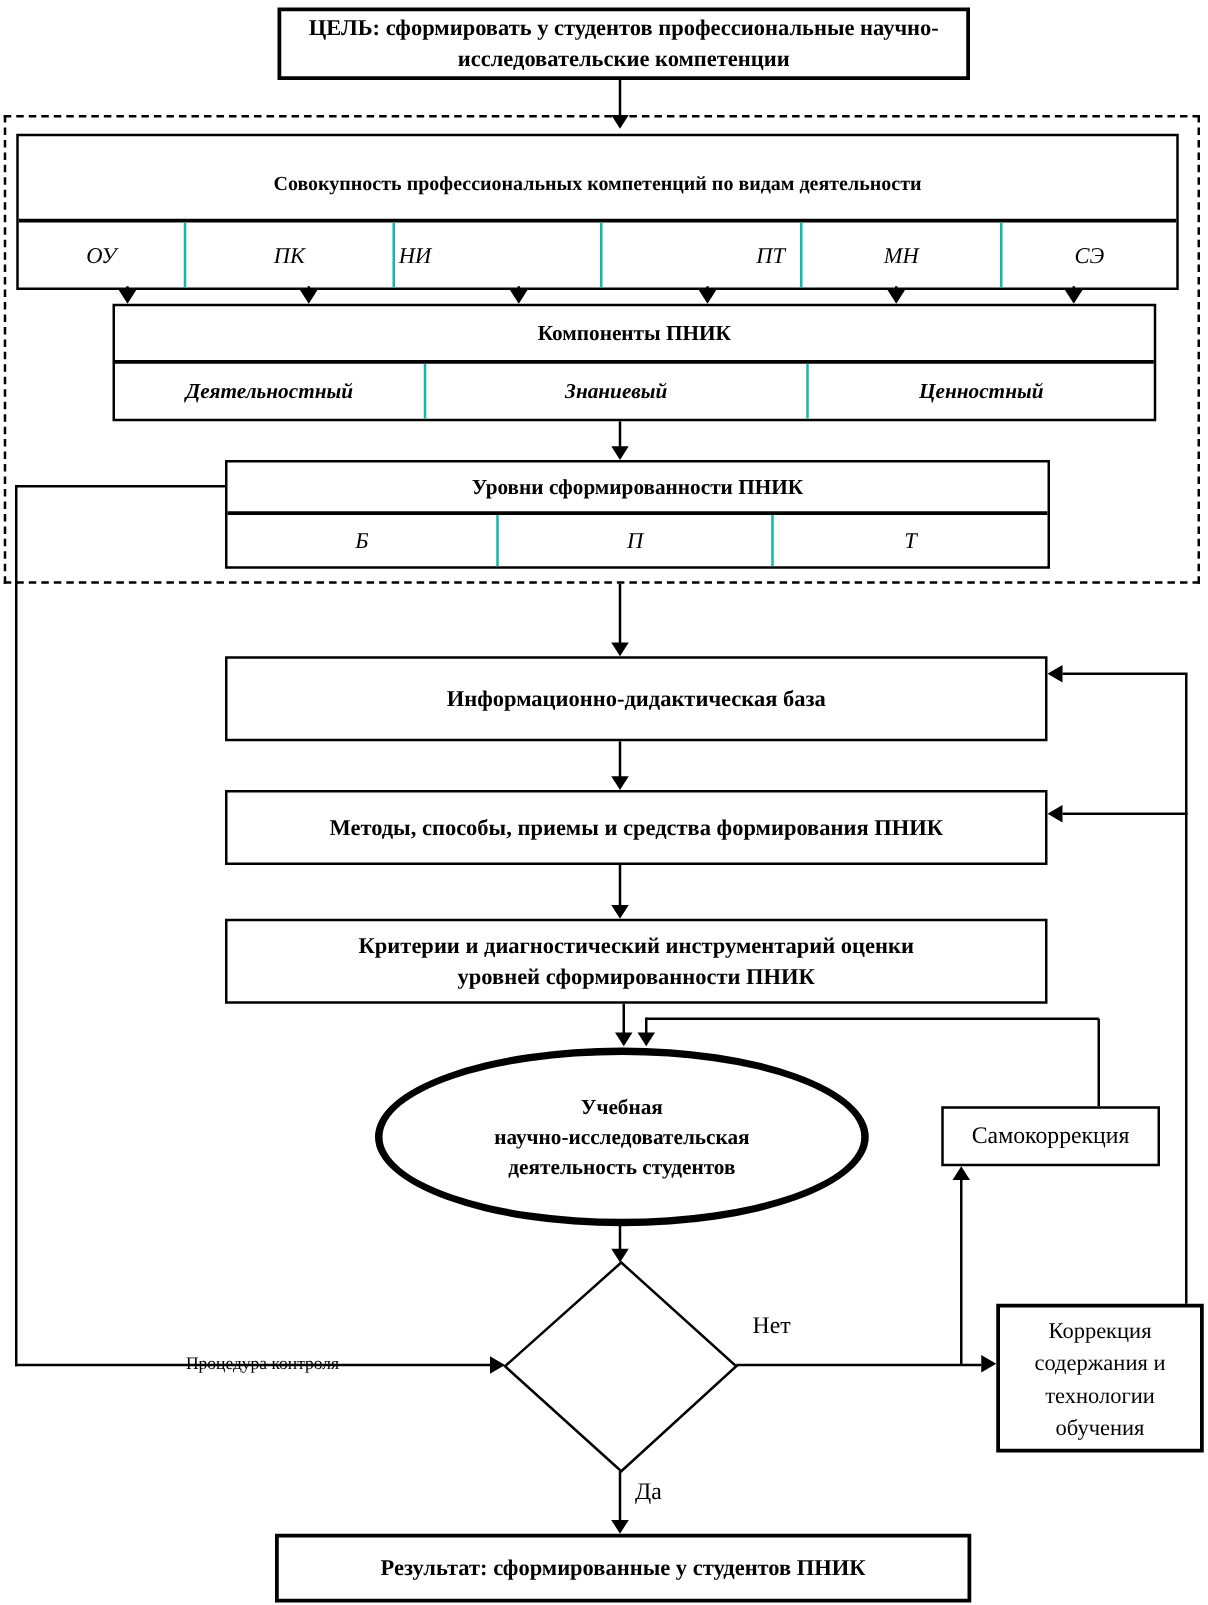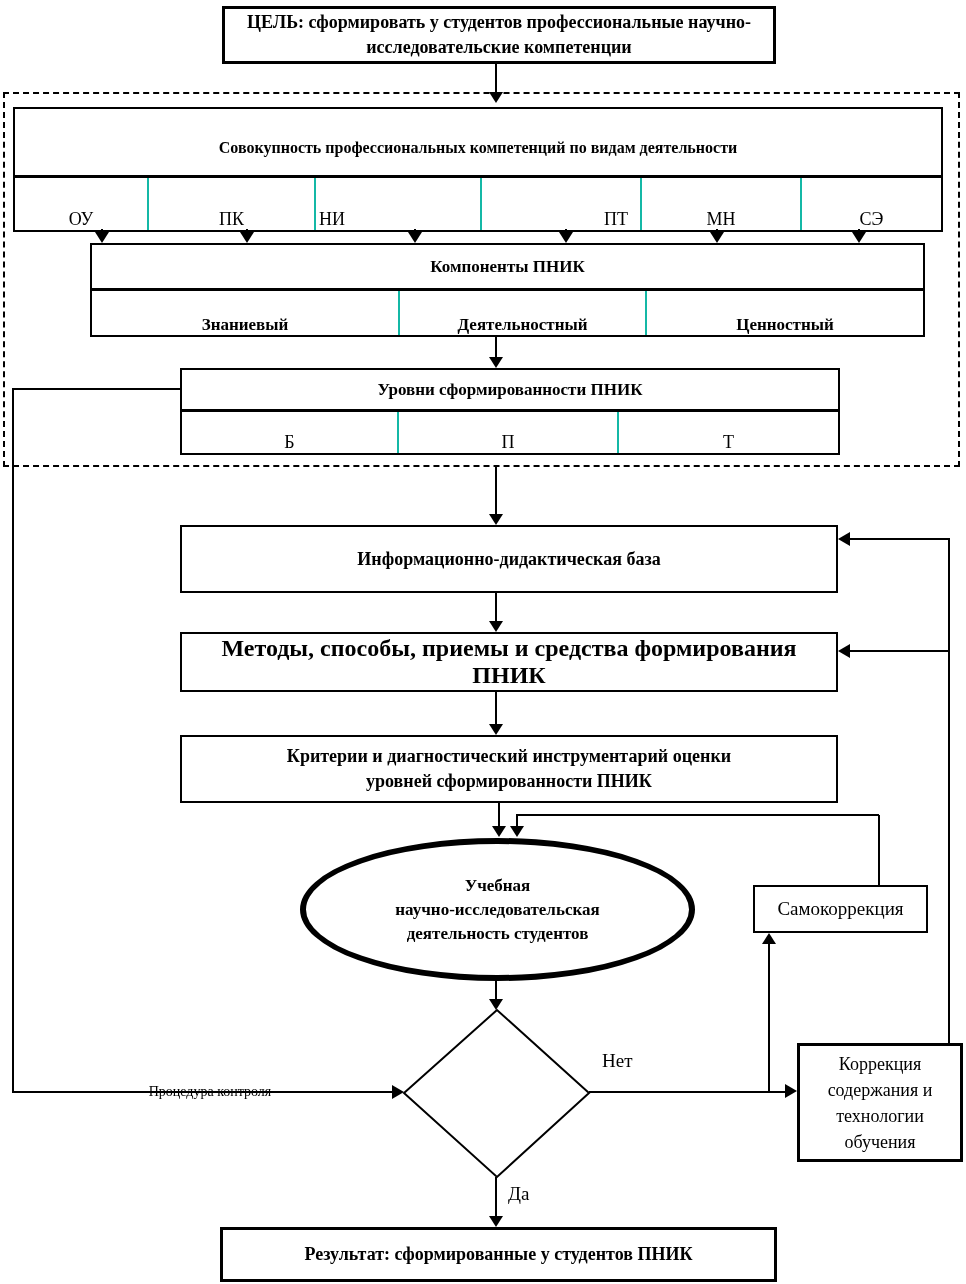--- a/index.html
+++ b/index.html
@@ -25,21 +25,21 @@
   .hl{height:2px;}
   .vl{width:2px;}
   .ah{position:absolute;width:0;height:0;}
   .ah.down{border-left:7px solid transparent;border-right:7px solid transparent;border-top:11px solid #000;}
   .ah.up{border-left:7px solid transparent;border-right:7px solid transparent;border-bottom:11px solid #000;}
   .ah.right{border-top:7px solid transparent;border-bottom:7px solid transparent;border-left:12px solid #000;}
   .ah.left{border-top:7px solid transparent;border-bottom:7px solid transparent;border-right:12px solid #000;}
   .tablebox{position:absolute;border:2px solid #000;background:#fff;box-sizing:border-box;display:flex;flex-direction:column;}
   .thead{display:flex;align-items:center;justify-content:center;text-align:center;}
   .trow{display:flex;border-top:3px solid #000;flex:1;}
-  .tcell{display:flex;align-items:flex-end;justify-content:center;box-sizing:border-box;}
+  .tcell{display:flex;align-items:center;justify-content:center;box-sizing:border-box;font-style:italic;}
   .tcell + .tcell{border-left:2px solid #14b8a6;}
   .lbl{position:absolute;white-space:nowrap;}
   .ellipse{
     position:absolute;border:6px solid #000000;border-radius:50%;
     background:#fff;display:flex;align-items:center;justify-content:center;
     text-align:center;box-sizing:border-box;
   }
   svg{position:absolute;}
 </style>
 </head>
@@ -93,25 +93,25 @@
   <div class="vl" style="left:716px;top:229px;height:7px;"></div>
   <div class="ah down" style="left:710px;top:232px;"></div>
   <div class="vl" style="left:858px;top:229px;height:7px;"></div>
   <div class="ah down" style="left:852px;top:232px;"></div>
 
   <div class="tablebox" style="left:90px;top:243px;width:835px;height:94px;">
     <div class="thead b" style="height:43px;font-size:17px;">
       <span>Компоненты ПНИК</span>
     </div>
     <div class="trow b" style="font-size:17px;">
+      <div class="tcell" style="width:247px;">
+        <span>Деятельностный</span>
+      </div>
       <div class="tcell" style="width:306px;">
         <span>Знаниевый</span>
-      </div>
-      <div class="tcell" style="width:247px;">
-        <span>Деятельностный</span>
       </div>
       <div class="tcell" style="flex:1;">
         <span>Ценностный</span>
       </div>
     </div>
   </div>
 
   <div class="vl" style="left:495px;top:337px;height:21px;"></div>
   <div class="ah down" style="left:489px;top:357px;"></div>
 
@@ -145,21 +145,21 @@
 
   <div class="box thin b" style="left:180px;top:525px;width:658px;height:68px;font-size:18px;line-height:25px;">
     <div>
       <div>Информационно-дидактическая база</div>
     </div>
   </div>
 
   <div class="vl" style="left:495px;top:593px;height:29px;"></div>
   <div class="ah down" style="left:489px;top:621px;"></div>
 
-  <div class="box thin b" style="left:180px;top:632px;width:658px;height:60px;font-size:24px;">
+  <div class="box thin b" style="left:180px;top:632px;width:658px;height:60px;font-size:18px;">
     <span>Методы, способы, приемы и средства формирования ПНИК</span>
   </div>
 
   <div class="vl" style="left:495px;top:692px;height:33px;"></div>
   <div class="ah down" style="left:489px;top:724px;"></div>
 
   <div class="box thin b" style="left:180px;top:735px;width:658px;height:68px;font-size:18px;line-height:25px;">
     <div>
       <div>Критерии и диагностический инструментарий оценки</div>
       <div>уровней сформированности ПНИК</div>

